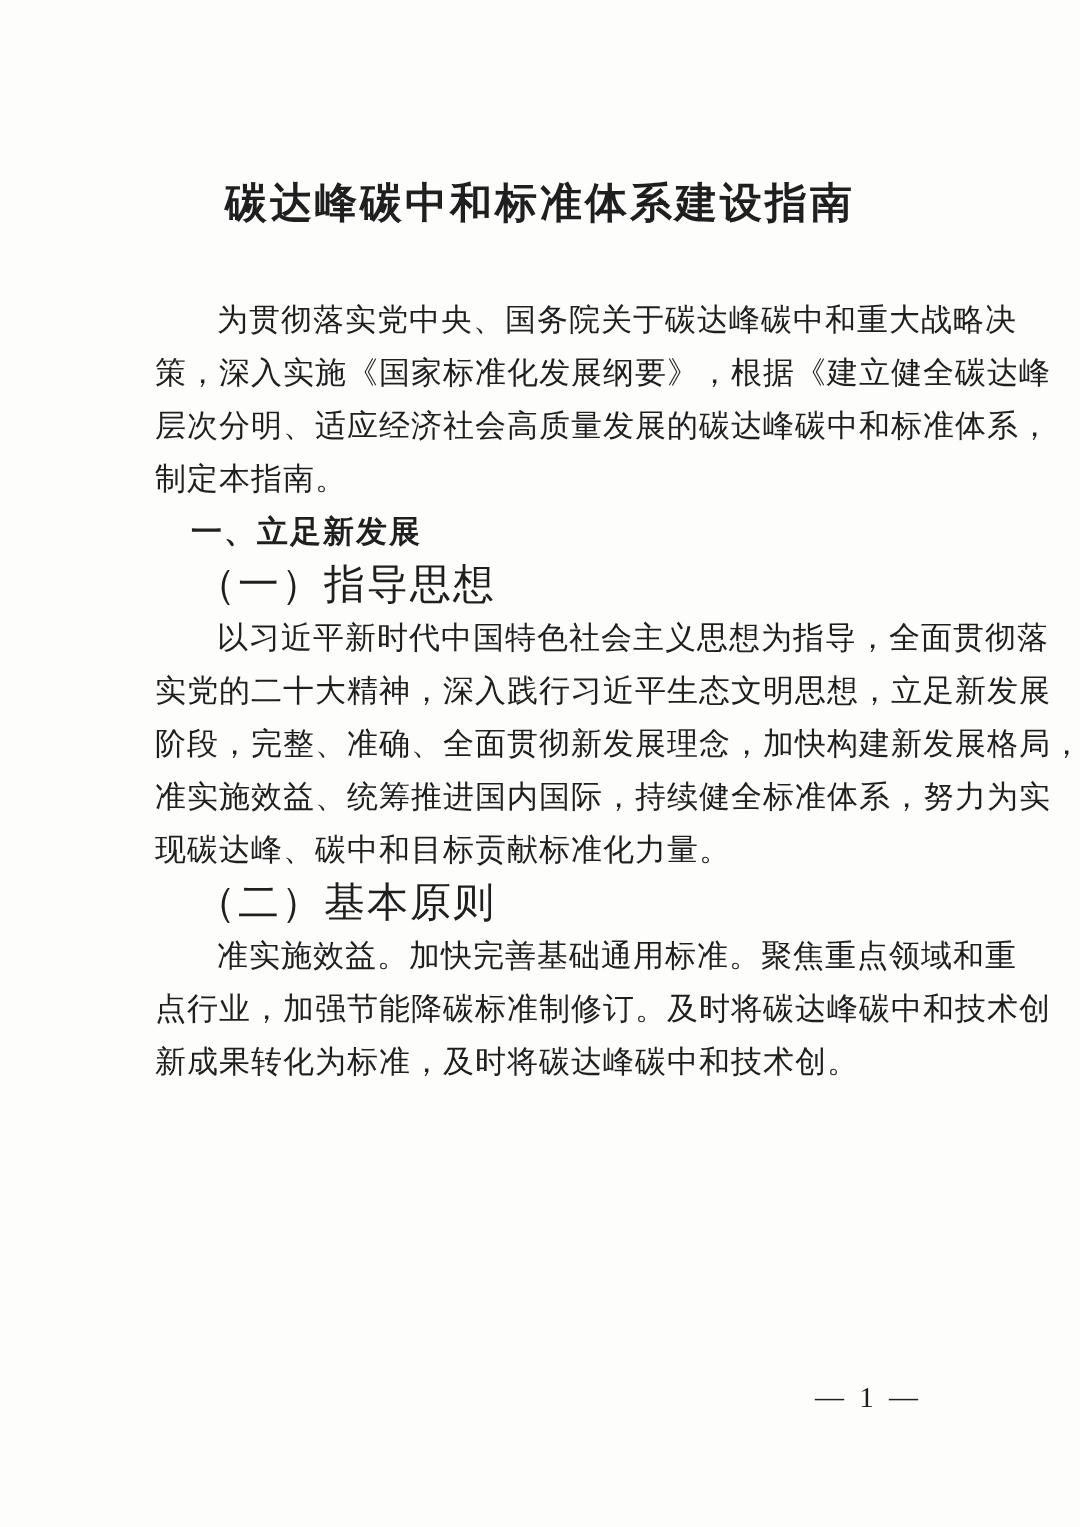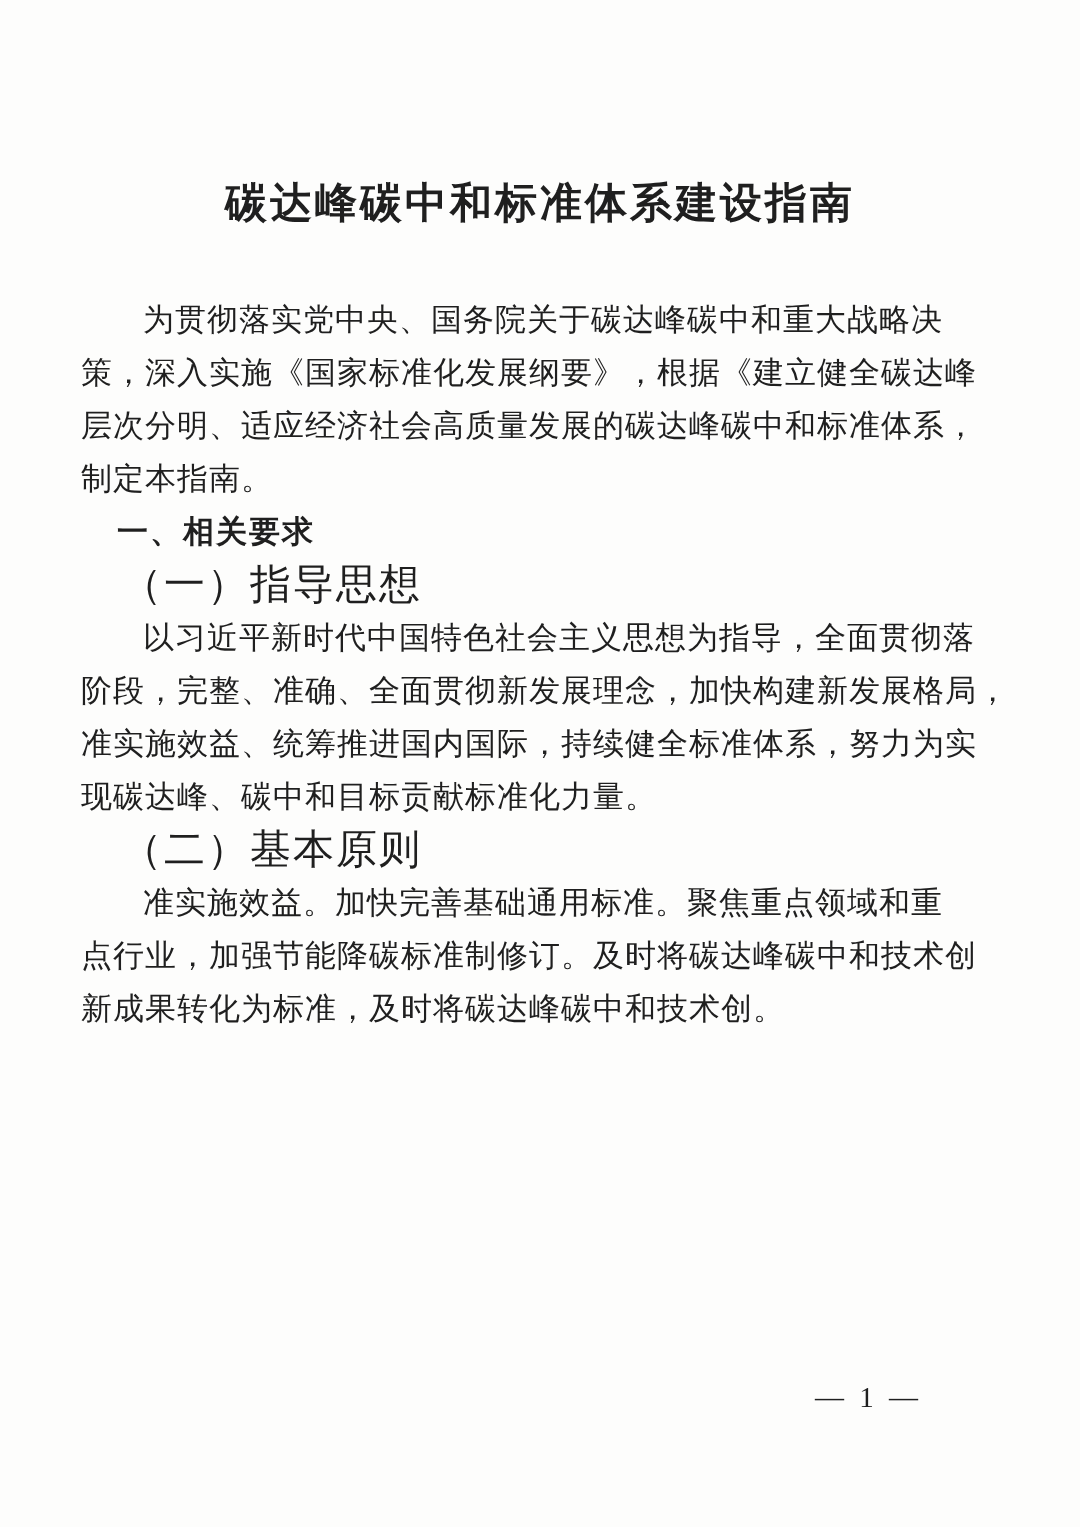--- a/index.html
+++ b/index.html
@@ -10,35 +10,36 @@
   .page {
     position: relative;
     width: 1080px;
     height: 1527px;
     margin: 0 auto;
     background: #fdfdfc;
     color: #1f1f1f;
     font-family: "Liberation Serif", "DejaVu Serif", serif;
     overflow: hidden;
     box-sizing: border-box;
-    padding: 0 81px;
+    padding: 0 112px;
   }
   .doc-title {
     margin-top: 175px;
     margin-bottom: 62px;
     height: 56px;
     line-height: 56px;
     text-align: center;
     font-size: 42px;
     font-weight: 700;
     letter-spacing: 3px;
     white-space: nowrap;
   }
   .doc-body {
     font-size: 31px;
+    margin-left: 43px;
   }
   .line {
     height: 53px;
     line-height: 53px;
     white-space: nowrap;
     letter-spacing: 1px;
   }
   .paragraph .line:first-child {
     text-indent: 62px;
   }
@@ -70,27 +71,28 @@
   <div class="doc-title">碳达峰碳中和标准体系建设指南</div>
 
   <div class="doc-body">
       <div class="block paragraph">
         <div class="line">为贯彻落实党中央、国务院关于碳达峰碳中和重大战略决</div>
         <div class="line">策，深入实施《国家标准化发展纲要》，根据《建立健全碳达峰</div>
         <div class="line">层次分明、适应经济社会高质量发展的碳达峰碳中和标准体系，</div>
         <div class="line">制定本指南。</div>
       </div>
       <div class="block heading1">
-        <div class="line">一、相关要求</div>
+        <div class="line">一、立足新发展</div>
       </div>
       <div class="block heading2">
         <div class="line">（一）指导思想</div>
       </div>
       <div class="block paragraph">
         <div class="line">以习近平新时代中国特色社会主义思想为指导，全面贯彻落</div>
+        <div class="line">实党的二十大精神，深入践行习近平生态文明思想，立足新发展</div>
         <div class="line">阶段，完整、准确、全面贯彻新发展理念，加快构建新发展格局，</div>
         <div class="line">准实施效益、统筹推进国内国际，持续健全标准体系，努力为实</div>
         <div class="line">现碳达峰、碳中和目标贡献标准化力量。</div>
       </div>
       <div class="block heading2">
         <div class="line">（二）基本原则</div>
       </div>
       <div class="block paragraph">
         <div class="line">准实施效益。加快完善基础通用标准。聚焦重点领域和重</div>
         <div class="line">点行业，加强节能降碳标准制修订。及时将碳达峰碳中和技术创</div>

